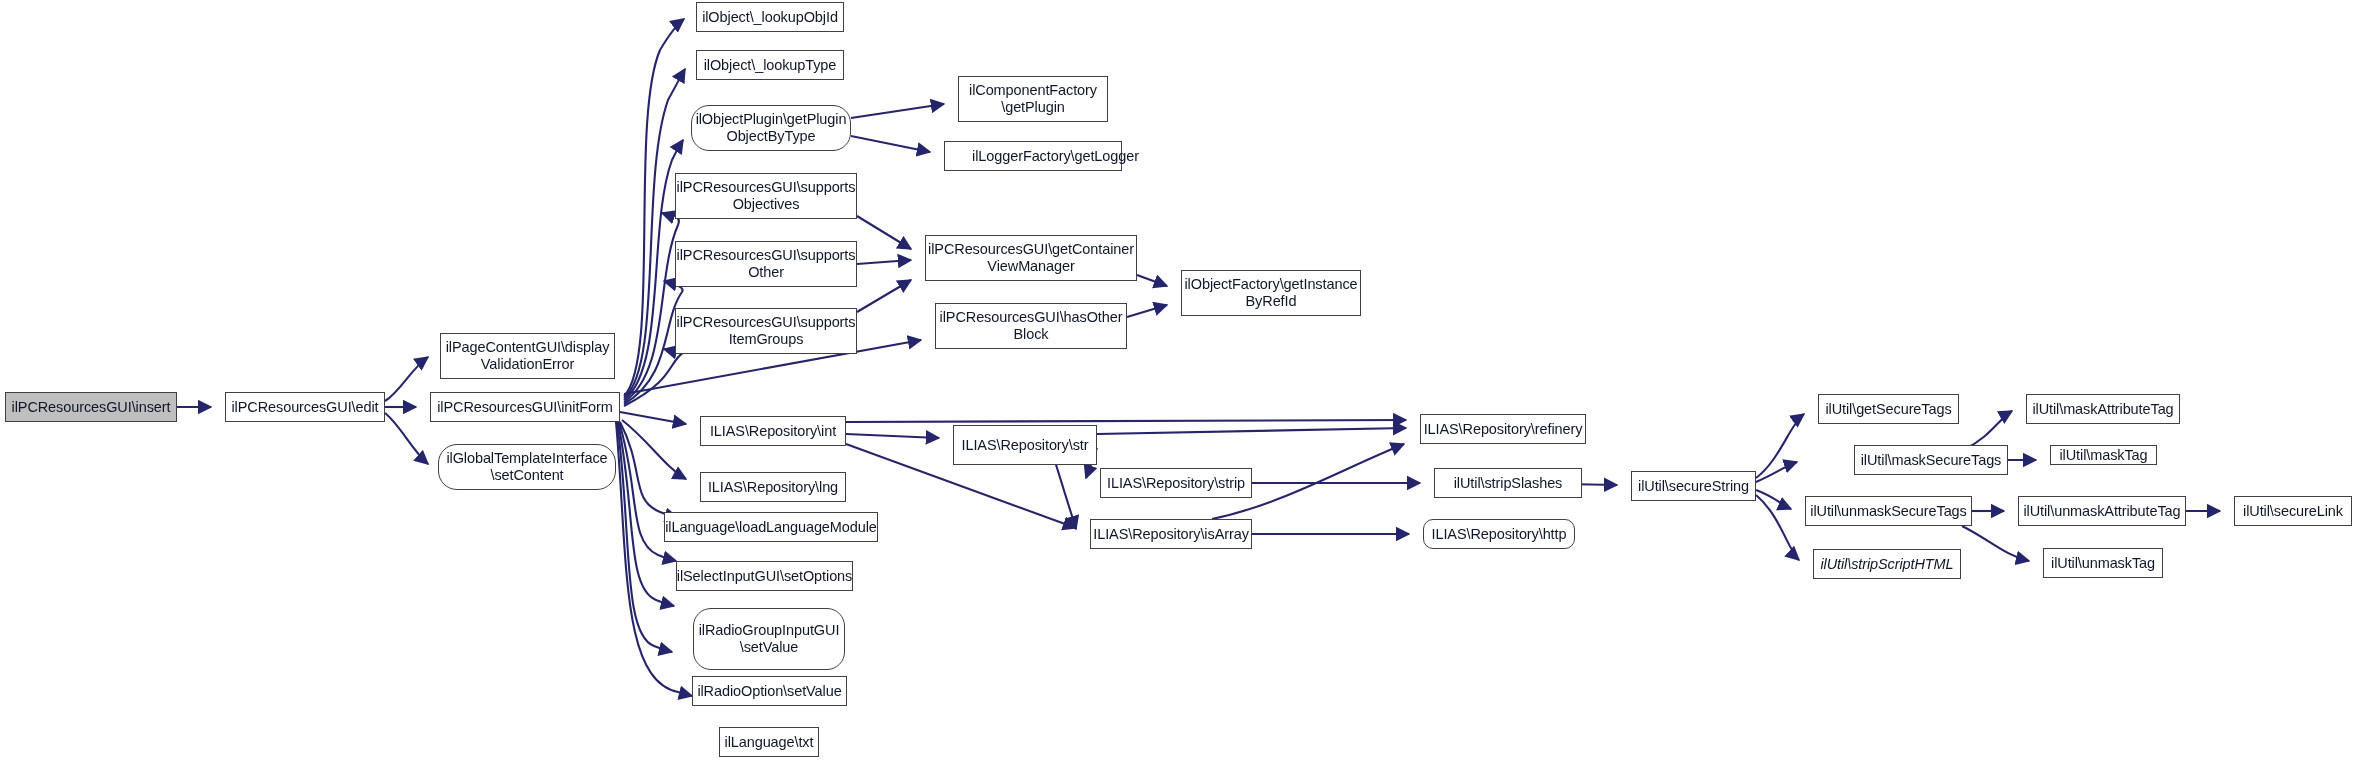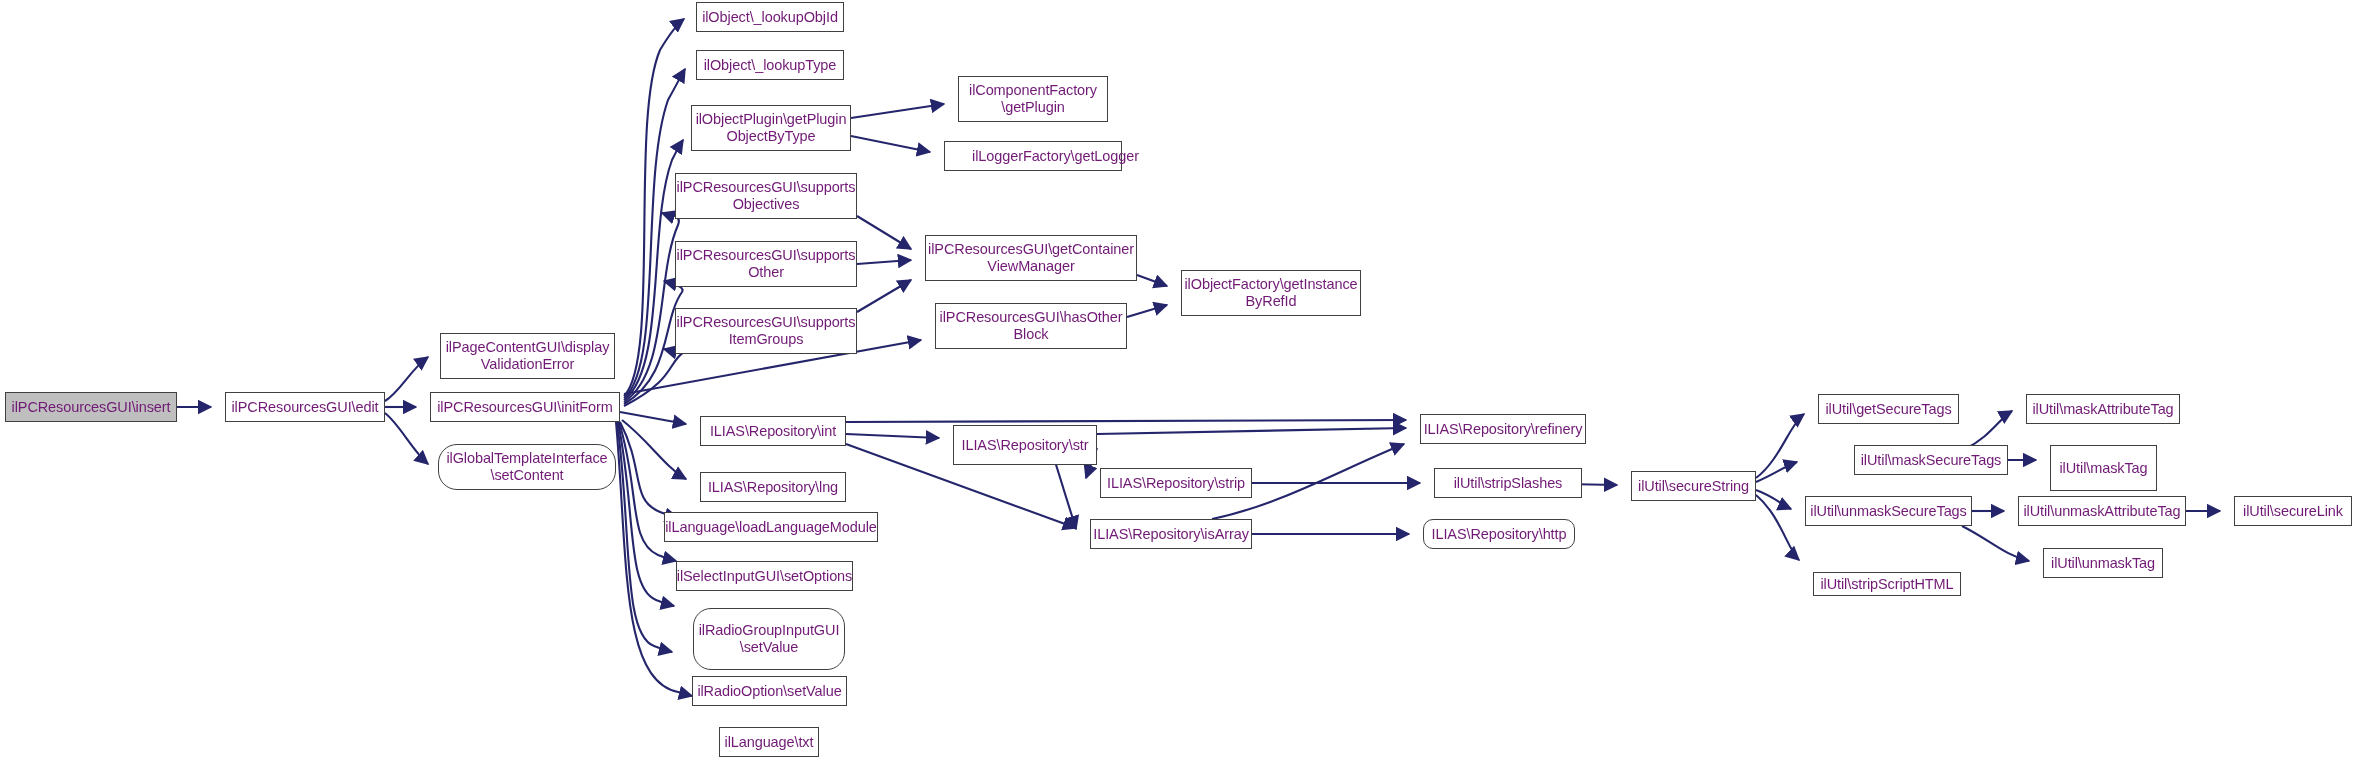--- a/index.html
+++ b/index.html
@@ -21,21 +21,21 @@
     left: 0; top: 0;
     width: 2357px;
     height: 772px;
     pointer-events: none;
   }
   .node {
     position: absolute;
     box-sizing: border-box;
     border: 1px solid #404040;
     background: #ffffff;
-    color: #701a75;
+    color: #0f172a;
     display: flex;
     align-items: center;
     justify-content: center;
     text-align: center;
     font-size: 14.5px;
     line-height: 1.15;
     letter-spacing: -0.1px;
     white-space: pre-line;
     padding: 0 3px;
     z-index: 5;
@@ -105,21 +105,21 @@
   <div id="nodes-group">
       <div class="node root" style="left: 5px; top: 392px; width: 172px; height: 30px;"><span>ilPCResourcesGUI\insert</span></div>
       <div class="node" style="left: 225px; top: 392px; width: 160px; height: 30px;"><span>ilPCResourcesGUI\edit</span></div>
       <div class="node" style="left: 440px; top: 333px; width: 175px; height: 46px;"><span>ilPageContentGUI\display
 ValidationError</span></div>
       <div class="node" style="left: 430px; top: 392px; width: 190px; height: 30px;"><span>ilPCResourcesGUI\initForm</span></div>
       <div class="node" style="left: 438px; top: 444px; width: 178px; height: 46px; border-radius: 19px;"><span>ilGlobalTemplateInterface
 \setContent</span></div>
       <div class="node" style="left: 696px; top: 2px; width: 148px; height: 30px;"><span>ilObject\_lookupObjId</span></div>
       <div class="node" style="left: 696px; top: 50px; width: 148px; height: 30px;"><span>ilObject\_lookupType</span></div>
-      <div class="node" style="left: 691px; top: 105px; width: 160px; height: 46px;"><span>ilObjectPlugin\getPlugin
+      <div class="node" style="left: 691px; top: 105px; width: 160px; height: 46px; border-radius: 18px;"><span>ilObjectPlugin\getPlugin
 ObjectByType</span></div>
       <div class="node" style="left: 958px; top: 76px; width: 150px; height: 46px;"><span>ilComponentFactory
 \getPlugin</span></div>
       <div class="node" style="left: 944px; top: 141px; width: 178px; height: 30px; padding-left: 48px;"><span>ilLoggerFactory\getLogger</span></div>
       <div class="node" style="left: 675px; top: 173px; width: 182px; height: 46px;"><span>ilPCResourcesGUI\supports
 Objectives</span></div>
       <div class="node" style="left: 675px; top: 241px; width: 182px; height: 46px;"><span>ilPCResourcesGUI\supports
 Other</span></div>
       <div class="node" style="left: 675px; top: 308px; width: 182px; height: 46px;"><span>ilPCResourcesGUI\supports
 ItemGroups</span></div>
@@ -134,23 +134,23 @@
       <div class="node" style="left: 953px; top: 425px; width: 144px; height: 40px;"><span>ILIAS\Repository\str</span></div>
       <div class="node" style="left: 1100px; top: 468px; width: 152px; height: 30px;"><span>ILIAS\Repository\strip</span></div>
       <div class="node" style="left: 1090px; top: 519px; width: 162px; height: 30px;"><span>ILIAS\Repository\isArray</span></div>
       <div class="node" style="left: 1420px; top: 414px; width: 166px; height: 30px;"><span>ILIAS\Repository\refinery</span></div>
       <div class="node" style="left: 1434px; top: 468px; width: 148px; height: 30px;"><span>ilUtil\stripSlashes</span></div>
       <div class="node" style="left: 1423px; top: 519px; width: 152px; height: 30px; border-radius: 10px;"><span>ILIAS\Repository\http</span></div>
       <div class="node" style="left: 1631px; top: 471px; width: 125px; height: 30px;"><span>ilUtil\secureString</span></div>
       <div class="node" style="left: 1818px; top: 394px; width: 141px; height: 30px;"><span>ilUtil\getSecureTags</span></div>
       <div class="node" style="left: 1854px; top: 445px; width: 154px; height: 30px;"><span>ilUtil\maskSecureTags</span></div>
       <div class="node" style="left: 1805px; top: 496px; width: 167px; height: 30px;"><span>ilUtil\unmaskSecureTags</span></div>
-      <div class="node" style="left: 1813px; top: 572px; width: 148px; height: 24px;"><span>ilUtil\stripScriptHTML</span></div>
+      <div class="node" style="left: 1813px; top: 549px; width: 148px; height: 30px; font-style: italic;"><span>ilUtil\stripScriptHTML</span></div>
       <div class="node" style="left: 2026px; top: 394px; width: 154px; height: 30px;"><span>ilUtil\maskAttributeTag</span></div>
-      <div class="node" style="left: 2050px; top: 445px; width: 107px; height: 46px;"><span>ilUtil\maskTag</span></div>
+      <div class="node" style="left: 2050px; top: 445px; width: 107px; height: 20px;"><span>ilUtil\maskTag</span></div>
       <div class="node" style="left: 2018px; top: 496px; width: 168px; height: 30px;"><span>ilUtil\unmaskAttributeTag</span></div>
       <div class="node" style="left: 2043px; top: 548px; width: 120px; height: 30px;"><span>ilUtil\unmaskTag</span></div>
       <div class="node" style="left: 2234px; top: 496px; width: 118px; height: 30px;"><span>ilUtil\secureLink</span></div>
       <div class="node" style="left: 664px; top: 512px; width: 214px; height: 30px;"><span>ilLanguage\loadLanguageModule</span></div>
       <div class="node" style="left: 676px; top: 561px; width: 177px; height: 30px;"><span>ilSelectInputGUI\setOptions</span></div>
       <div class="node" style="left: 693px; top: 608px; width: 152px; height: 62px; border-radius: 18px;"><span>ilRadioGroupInputGUI
 \setValue</span></div>
       <div class="node" style="left: 692px; top: 676px; width: 155px; height: 30px;"><span>ilRadioOption\setValue</span></div>
       <div class="node" style="left: 719px; top: 727px; width: 100px; height: 30px;"><span>ilLanguage\txt</span></div>
     </div>

